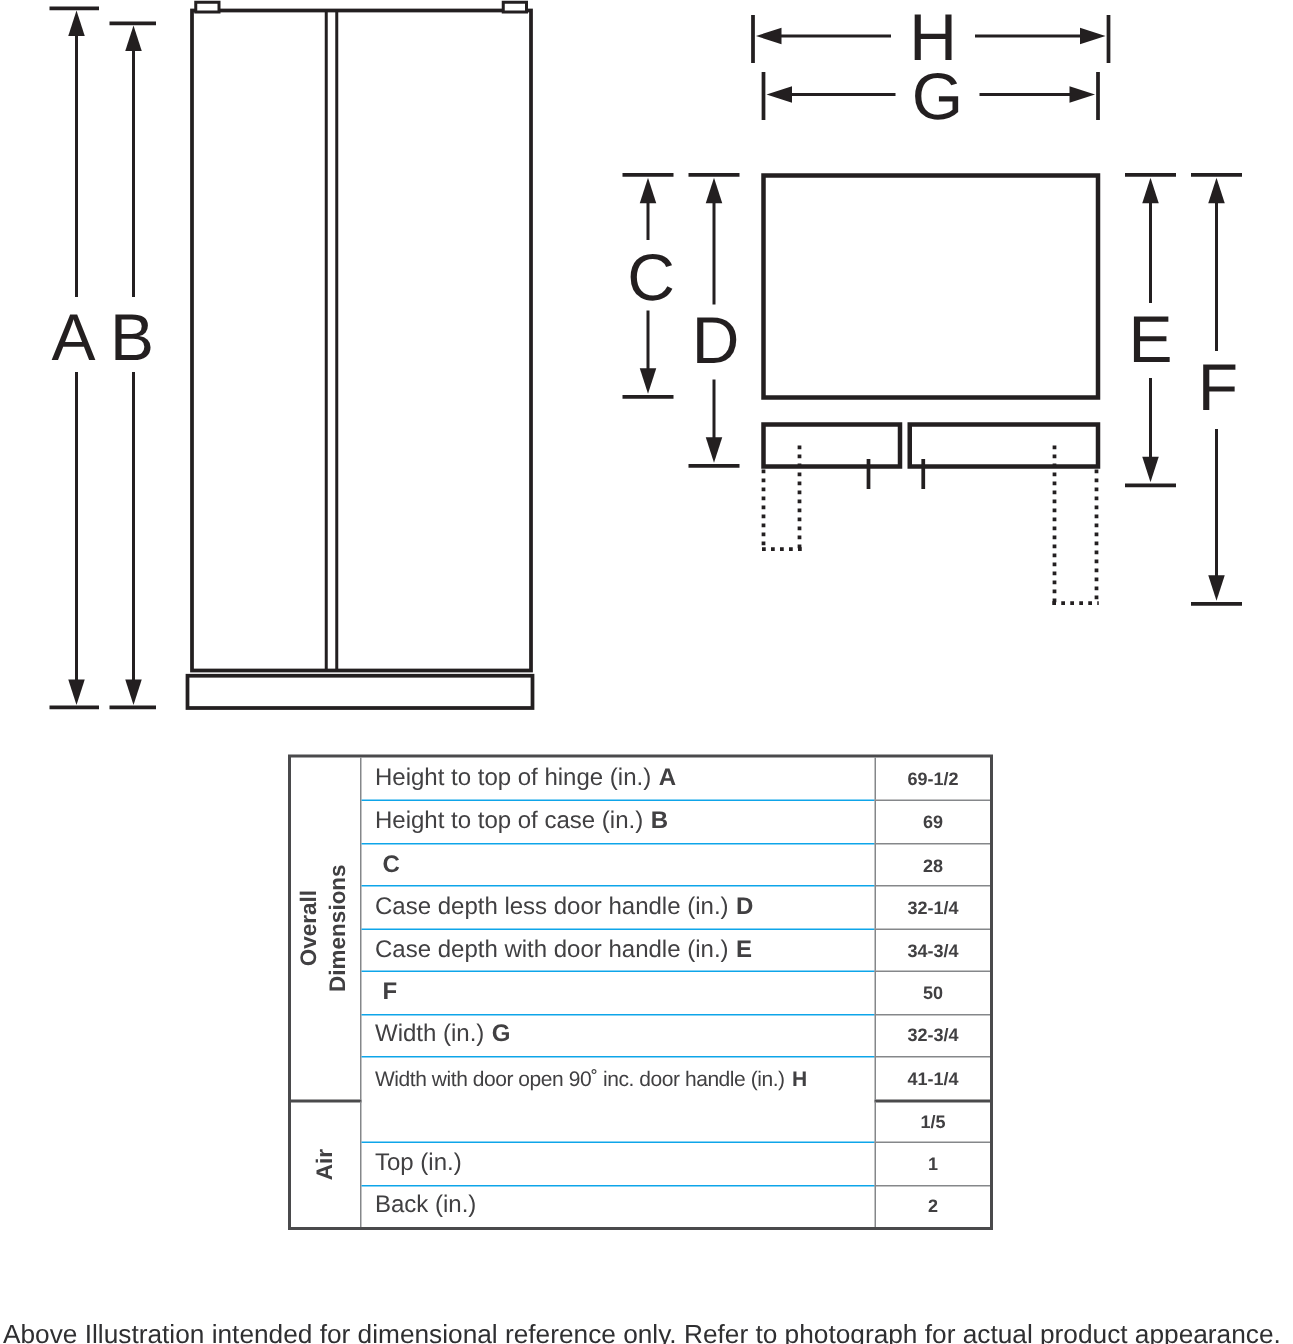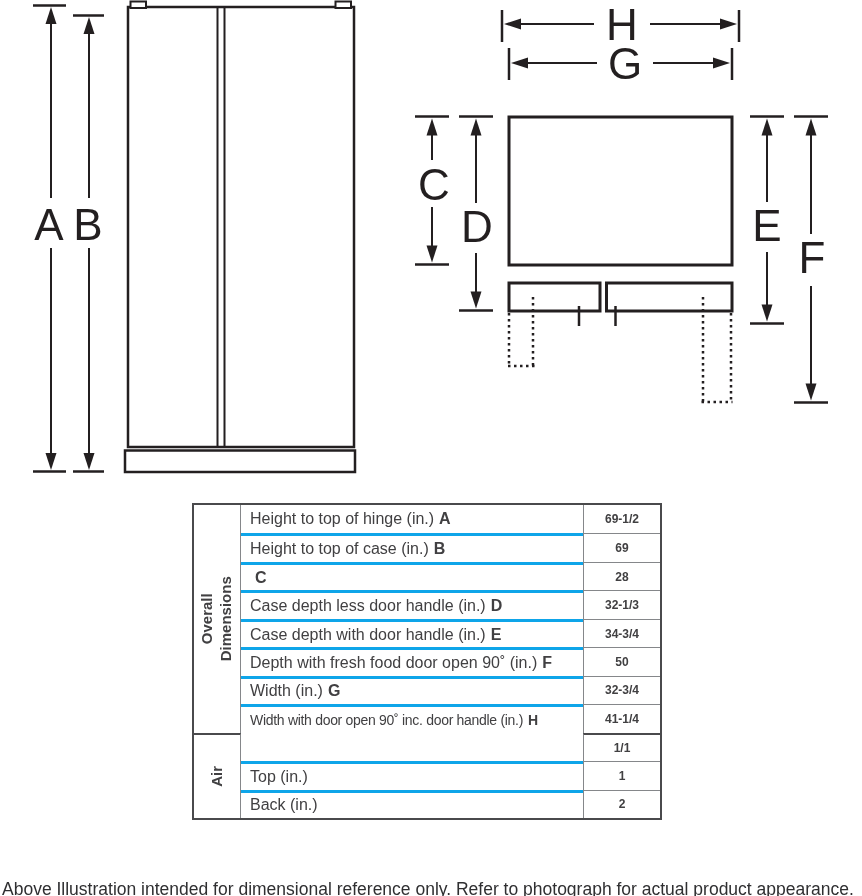--- a/index.html
+++ b/index.html
@@ -30,21 +30,21 @@
     border: 2px solid #4a4a4c;
     display: grid;
     grid-template-columns: 47px 342px auto;
     grid-template-rows: repeat(11, 1fr);
     color: #414042;
   }
   .cell { display: flex; align-items: center; box-sizing: border-box; min-width: 0; }
   .desc {
     padding-left: 9px;
     font-size: 16px;
-    border-top: 3px solid #0ea5e9;
+    border-top: 1px solid #0ea5e9;
     white-space: nowrap;
   }
   .desc .key { font-weight: bold; margin-left: 5px; }
   .val {
     justify-content: center;
     font-weight: bold;
     font-size: 12px;
     border-top: 1px solid #85878a;
     border-left: 1px solid #85878a;
   }
@@ -213,47 +213,46 @@
 
     <div class="cell desc" style="grid-area: 3 / 2">
       <span class="key">C</span>
     </div>
     <div class="cell val" style="grid-area: 3 / 3">28</div>
 
     <div class="cell desc" style="grid-area: 4 / 2">
       <span>Case depth less door handle (in.)</span>
       <span class="key">D</span>
     </div>
-    <div class="cell val" style="grid-area: 4 / 3">32-1/3</div>
+    <div class="cell val" style="grid-area: 4 / 3">32-1/4</div>
 
     <div class="cell desc" style="grid-area: 5 / 2">
       <span>Case depth with door handle (in.)</span>
       <span class="key">E</span>
     </div>
     <div class="cell val" style="grid-area: 5 / 3">34-3/4</div>
 
     <div class="cell desc" style="grid-area: 6 / 2">
-      <span>Depth with fresh food door open 90˚ (in.)</span>
       <span class="key">F</span>
     </div>
     <div class="cell val" style="grid-area: 6 / 3">50</div>
 
     <div class="cell desc" style="grid-area: 7 / 2">
       <span>Width (in.)</span>
       <span class="key">G</span>
     </div>
     <div class="cell val" style="grid-area: 7 / 3">32-3/4</div>
 
     <div class="cell desc condensed" style="grid-area: 8 / 2">
       <span>Width with door open 90˚ inc. door handle (in.)</span>
       <span class="key">H</span>
     </div>
     <div class="cell val" style="grid-area: 8 / 3">41-1/4</div>
 
-    <div class="cell val sec-start" style="grid-area: 9 / 3">1/1</div>
+    <div class="cell val sec-start" style="grid-area: 9 / 3">1/5</div>
 
     <div class="cell desc" style="grid-area: 10 / 2">
       <span>Top (in.)</span>
       <span class="key"></span>
     </div>
     <div class="cell val" style="grid-area: 10 / 3">1</div>
 
     <div class="cell desc" style="grid-area: 11 / 2">
       <span>Back (in.)</span>
       <span class="key"></span>

